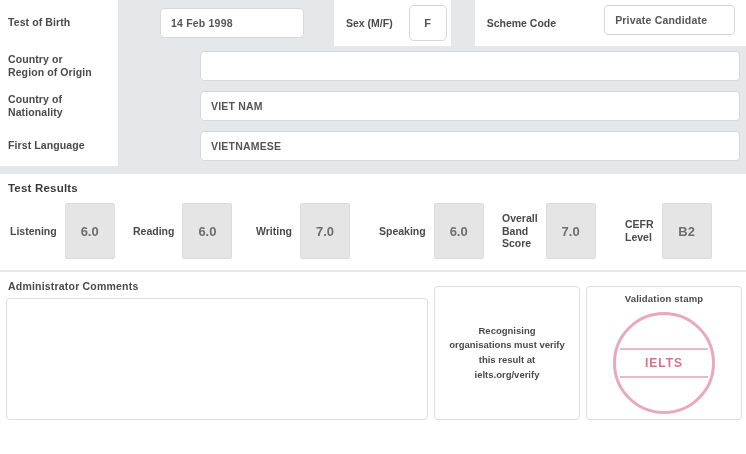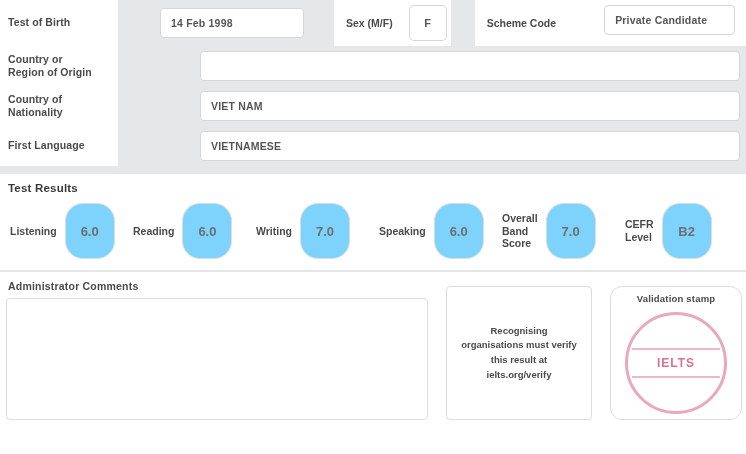--- a/index.html
+++ b/index.html
@@ -133,37 +133,36 @@
     padding: 0 8px 0 6px;
     line-height: 1.2;
     white-space: pre-line;
     text-align: left;
   }
   .score-box {
     width: 48px;
     min-width: 48px;
     height: 54px;
     border: 1px solid #dcdddf;
-    border-radius: 18px;
-    background: #7dd3fc;
+    border-radius: 2px;
+    background: #e5e5e5;
     display: flex;
     align-items: center;
     justify-content: center;
     font-size: 13px;
     font-weight: 700;
     color: #6d6e71;
   }
 
   
   .bottom {
     display: flex;
     align-items: stretch;
     height: 154px;
     background: #ffffff;
-    gap: 12px;
   }
   .comments-col {
     width: 434px;
     min-width: 434px;
     display: flex;
     flex-direction: column;
     padding: 6px 6px 6px 6px;
     box-sizing: border-box;
     background: #ffffff;
   }
@@ -210,21 +209,21 @@
     text-align: center;
   }
   .stamp-col {
     flex: 1;
     padding: 14px 4px 6px 0;
     box-sizing: border-box;
   }
   .stamp-box {
     height: 100%;
     border: 1px solid #dcdddf;
-    border-radius: 12px;
+    border-radius: 4px;
     background: #ffffff;
     display: flex;
     flex-direction: column;
     align-items: center;
     padding-top: 6px;
     box-sizing: border-box;
   }
   .stamp-title {
     font-size: 9.5px;
     font-weight: 700;

